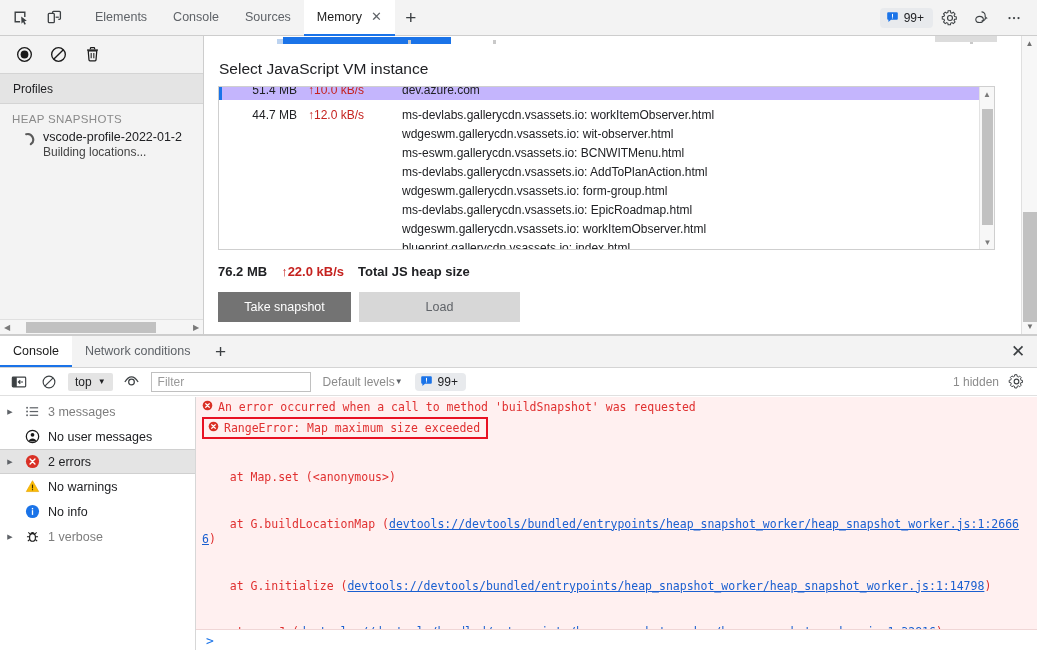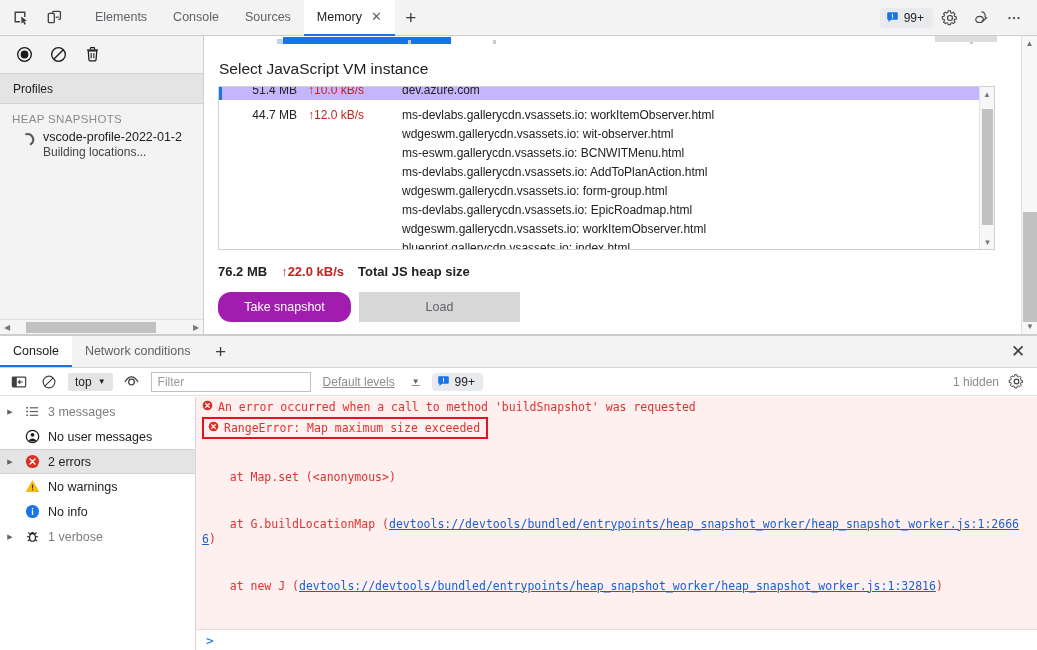--- a/index.html
+++ b/index.html
@@ -86,21 +86,21 @@
 
   .heap-line{position:absolute;left:13px;top:228px;display:flex;align-items:baseline;
     font-size:13px;font-weight:bold;}
   .heap-line .hl-size{color:#202124;}
   .heap-line .hl-rate{color:#c5221f;margin-left:14px;}
   .heap-line .hl-label{color:#202124;margin-left:14px;}
 
   .btn-row{position:absolute;left:13px;top:256px;display:flex;gap:8px;}
   .btn{height:30px;min-width:133px;border:none;font-size:12.5px;cursor:pointer;
     font-family:inherit;padding:0 14px;}
-  .btn-primary{background:#a21caf;color:#fff;border-radius:13px;}
+  .btn-primary{background:#737373;color:#fff;}
   .btn-secondary{background:#d7d7d7;color:#5f6368;min-width:161px;}
 
   .main-vscroll{position:absolute;right:0;top:36px;width:16px;height:298px;
     background:#f7f7f7;border-left:1px solid #e0e0e0;box-sizing:border-box;}
   .mvs-arrow{height:15px;display:flex;align-items:center;justify-content:center;
     font-size:8px;color:#707070;cursor:pointer;}
   .mvs-thumb{position:absolute;left:1px;top:176px;width:14px;height:110px;background:#c1c1c1;cursor:pointer;}
 
   
   .drawer{position:absolute;left:0;top:335px;width:1037px;height:315px;
@@ -117,21 +117,21 @@
 
   .cons-toolbar{height:28px;display:flex;align-items:center;gap:8px;padding:0 8px;
     border-bottom:1px solid #e0e0e0;box-sizing:border-box;background:#fff;}
   .ct-ico{width:22px;height:22px;display:flex;align-items:center;justify-content:center;cursor:pointer;border-radius:3px;}
   .ctx-sel{display:flex;align-items:center;gap:6px;background:#e4e4e4;border-radius:2px;
     padding:2px 7px;font-size:12px;color:#202124;cursor:pointer;}
   .ctx-sel .caret{font-size:8px;}
   .filter-input{width:160px;height:20px;border:1px solid #c0c0c0;background:#fff;
     font-size:12px;color:#202124;padding:0 6px;font-family:inherit;box-sizing:border-box;}
   .filter-input::placeholder{color:#9a9a9a;}
-  .lvl-sel{display:flex;align-items:center;gap:17px;font-size:12px;color:#8c8c8c;cursor:pointer;padding:0 4px;text-decoration:underline;}
+  .lvl-sel{display:flex;align-items:center;gap:0;font-size:12px;color:#8c8c8c;cursor:pointer;padding:0 4px;}
   .lvl-sel .caret{font-size:8px;color:#5f6368;}
   .cons-badge{display:flex;align-items:center;gap:5px;background:#e8eaed;border-radius:4px;
     padding:2px 8px 2px 5px;cursor:pointer;font-size:12px;}
   .ct-right{margin-left:auto;display:flex;align-items:center;gap:6px;padding-right:2px;}
   .hidden-txt{font-size:12px;color:#8c8c8c;}
 
   .cons-body{position:absolute;left:0;top:61px;width:1037px;height:254px;display:flex;box-sizing:border-box;}
   .cons-side{width:196px;flex:0 0 auto;background:#fff;border-right:1px solid #d7d7d7;
     box-sizing:border-box;padding-top:2px;}
   .cs-item{display:flex;align-items:center;gap:7px;height:25px;padding-left:4px;
@@ -488,20 +488,21 @@
                 <circle cx="8" cy="8" r="7" fill="#d93025"></circle>
                 <path d="M5.4 5.4l5.2 5.2M10.6 5.4l-5.2 5.2" stroke="#fff" stroke-width="1.7" stroke-linecap="round"></path>
               </svg>
             </span>
             <span class="msg-txt">RangeError: Map maximum size exceeded</span>
           </div>
         </div>
         <div class="trace">
           <div><span>    at Map.set (&lt;anonymous&gt;)</span></div>
           <div><span>    at G.buildLocationMap (</span><a href="#">devtools://devtools/bundled/entrypoints/heap_snapshot_worker/heap_snapshot_worker.js:1:26666</a><span>)</span></div>
+          <div><span>    at G.initialize (</span><a href="#">devtools://devtools/bundled/entrypoints/heap_snapshot_worker/heap_snapshot_worker.js:1:14798</a><span>)</span></div>
           <div><span>    at new J (</span><a href="#">devtools://devtools/bundled/entrypoints/heap_snapshot_worker/heap_snapshot_worker.js:1:32816</a><span>)</span></div>
           
           
           
         </div>
         <div class="prompt">
           <span class="chev">&gt;</span>
         </div>
       </div>
     </div>

